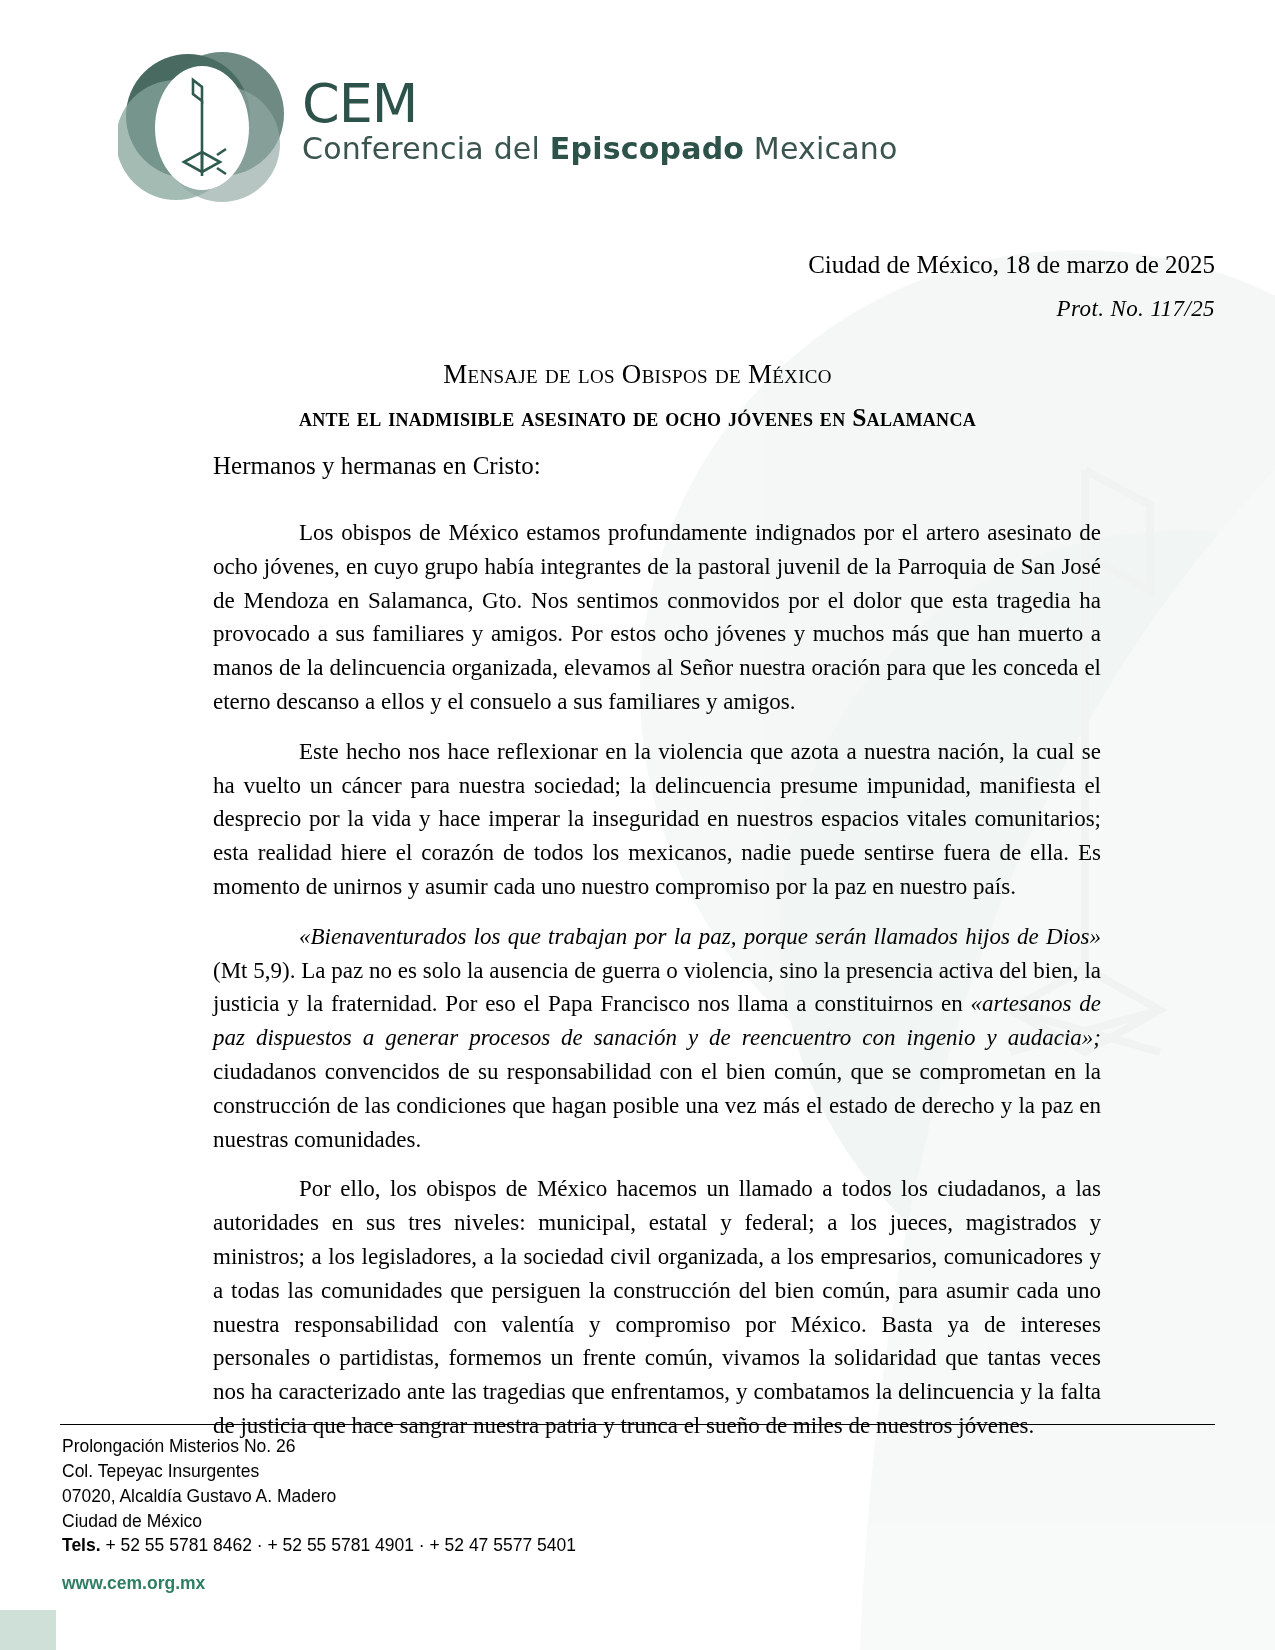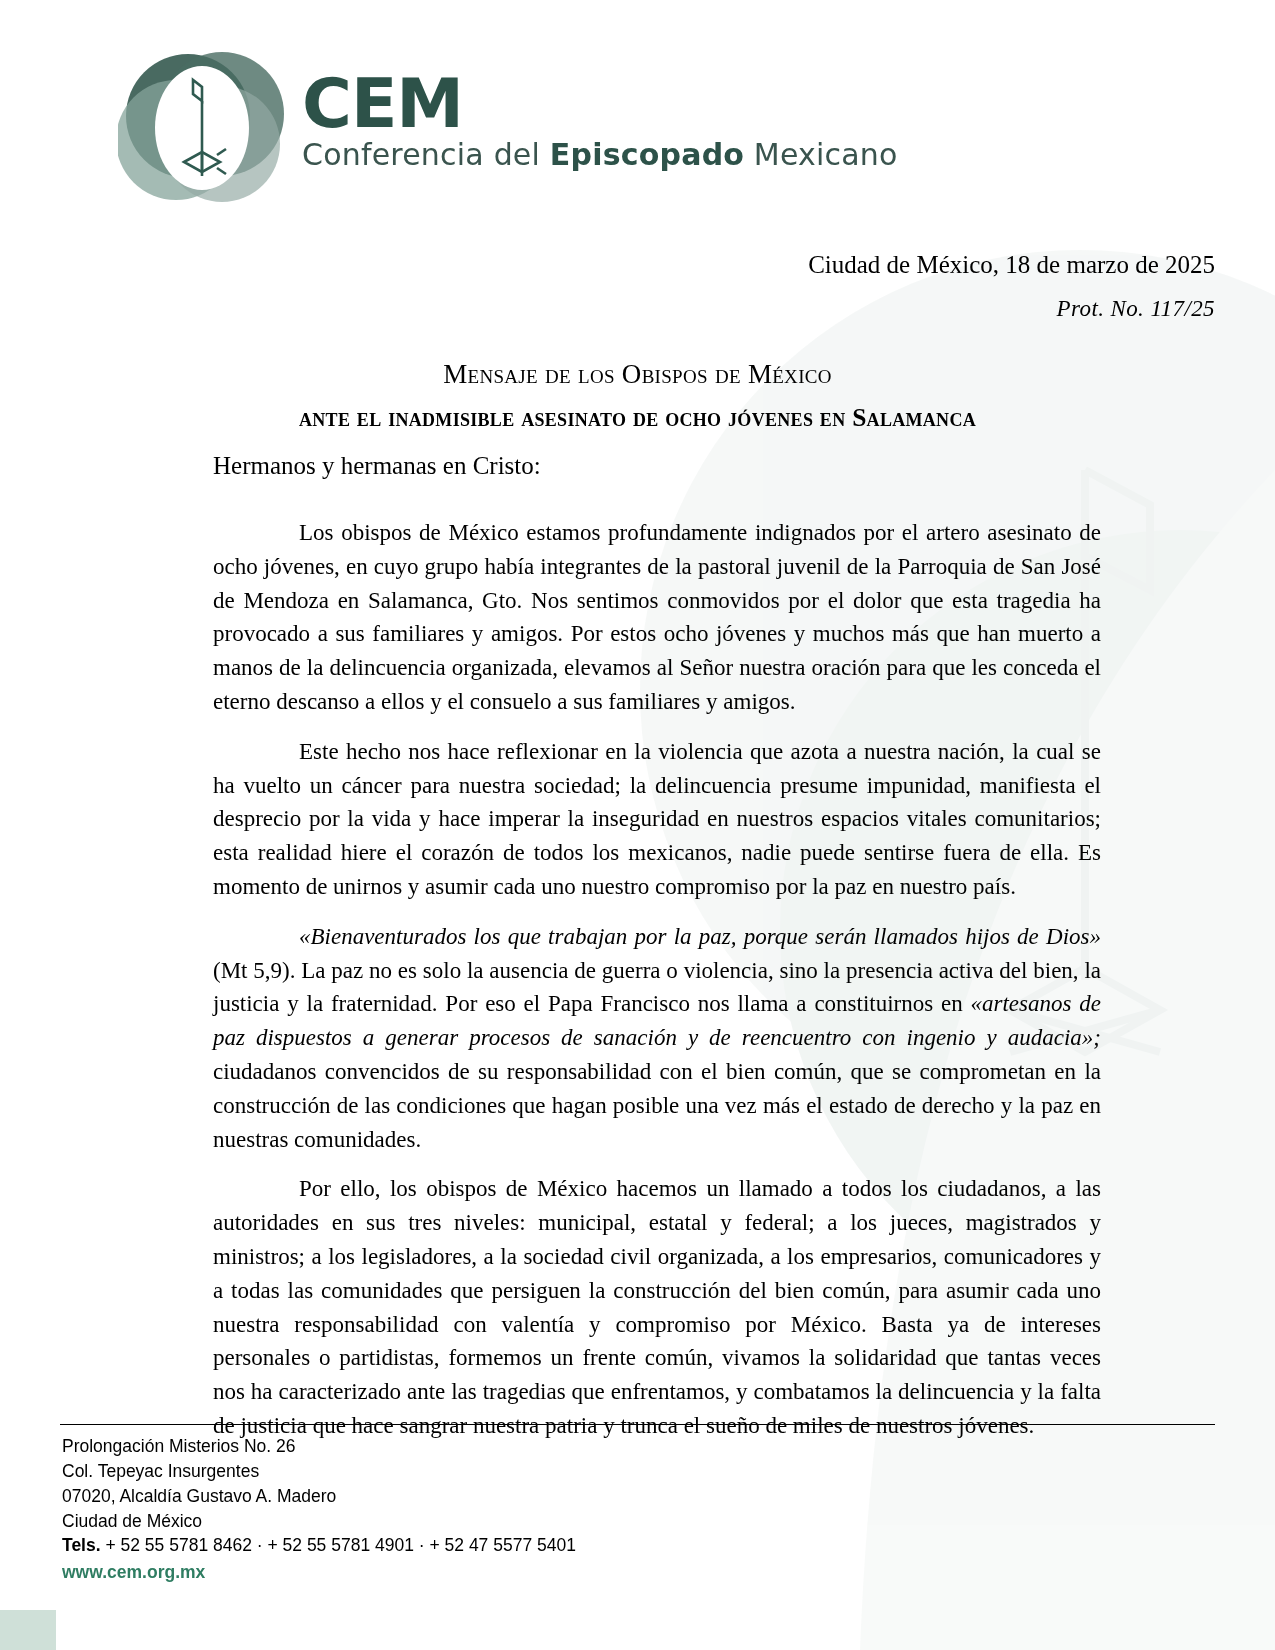--- a/index.html
+++ b/index.html
@@ -15,21 +15,21 @@
 
   
   .watermark { position:absolute; inset:0; pointer-events:none; z-index:0; }
 
   
   .header { position:absolute; left:118px; top:44px; z-index:2; display:flex; align-items:center; }
   .logo-mark { width:172px; height:162px; position:relative; flex:0 0 auto; }
   .logo-text { margin-left:12px; padding-bottom:6px; }
   .logo-cem {
     font-family:"DejaVu Sans", sans-serif;
-    font-weight:bold; font-size:68px; letter-spacing:-1px;
+    font-weight:normal; font-size:54px; letter-spacing:-1px;
     color:#2d5249; line-height:0.95;
   }
   .logo-tag {
     font-family:"DejaVu Sans", sans-serif;
     font-size:30px; color:#3a544e; letter-spacing:0.2px;
     margin-top:1px; white-space:nowrap;
   }
   .logo-tag b { font-weight:bold; color:#2d5249; }
 
   
@@ -66,21 +66,21 @@
   .footer-rule {
     position:absolute; left:60px; top:1424px; width:1155px; height:1px;
     background:#000; z-index:2;
   }
   .footer {
     position:absolute; left:62px; top:1434px; z-index:2;
     font-family:"Liberation Sans", sans-serif;
     font-size:17.5px; line-height:1.42; color:#000;
   }
   .footer .tel-label { font-weight:bold; }
-  .footer .url { color:#2f7d62; font-weight:bold; margin-top:2px; }
+  .footer .url { color:#2f7d62; font-weight:bold; margin-top:13px; }
   .corner-accent {
     position:absolute; left:0; bottom:0; width:56px; height:40px;
     background:#cfe0d8; z-index:1;
   }
 </style>
 </head>
 <body>
 
 <div class="page">
 

